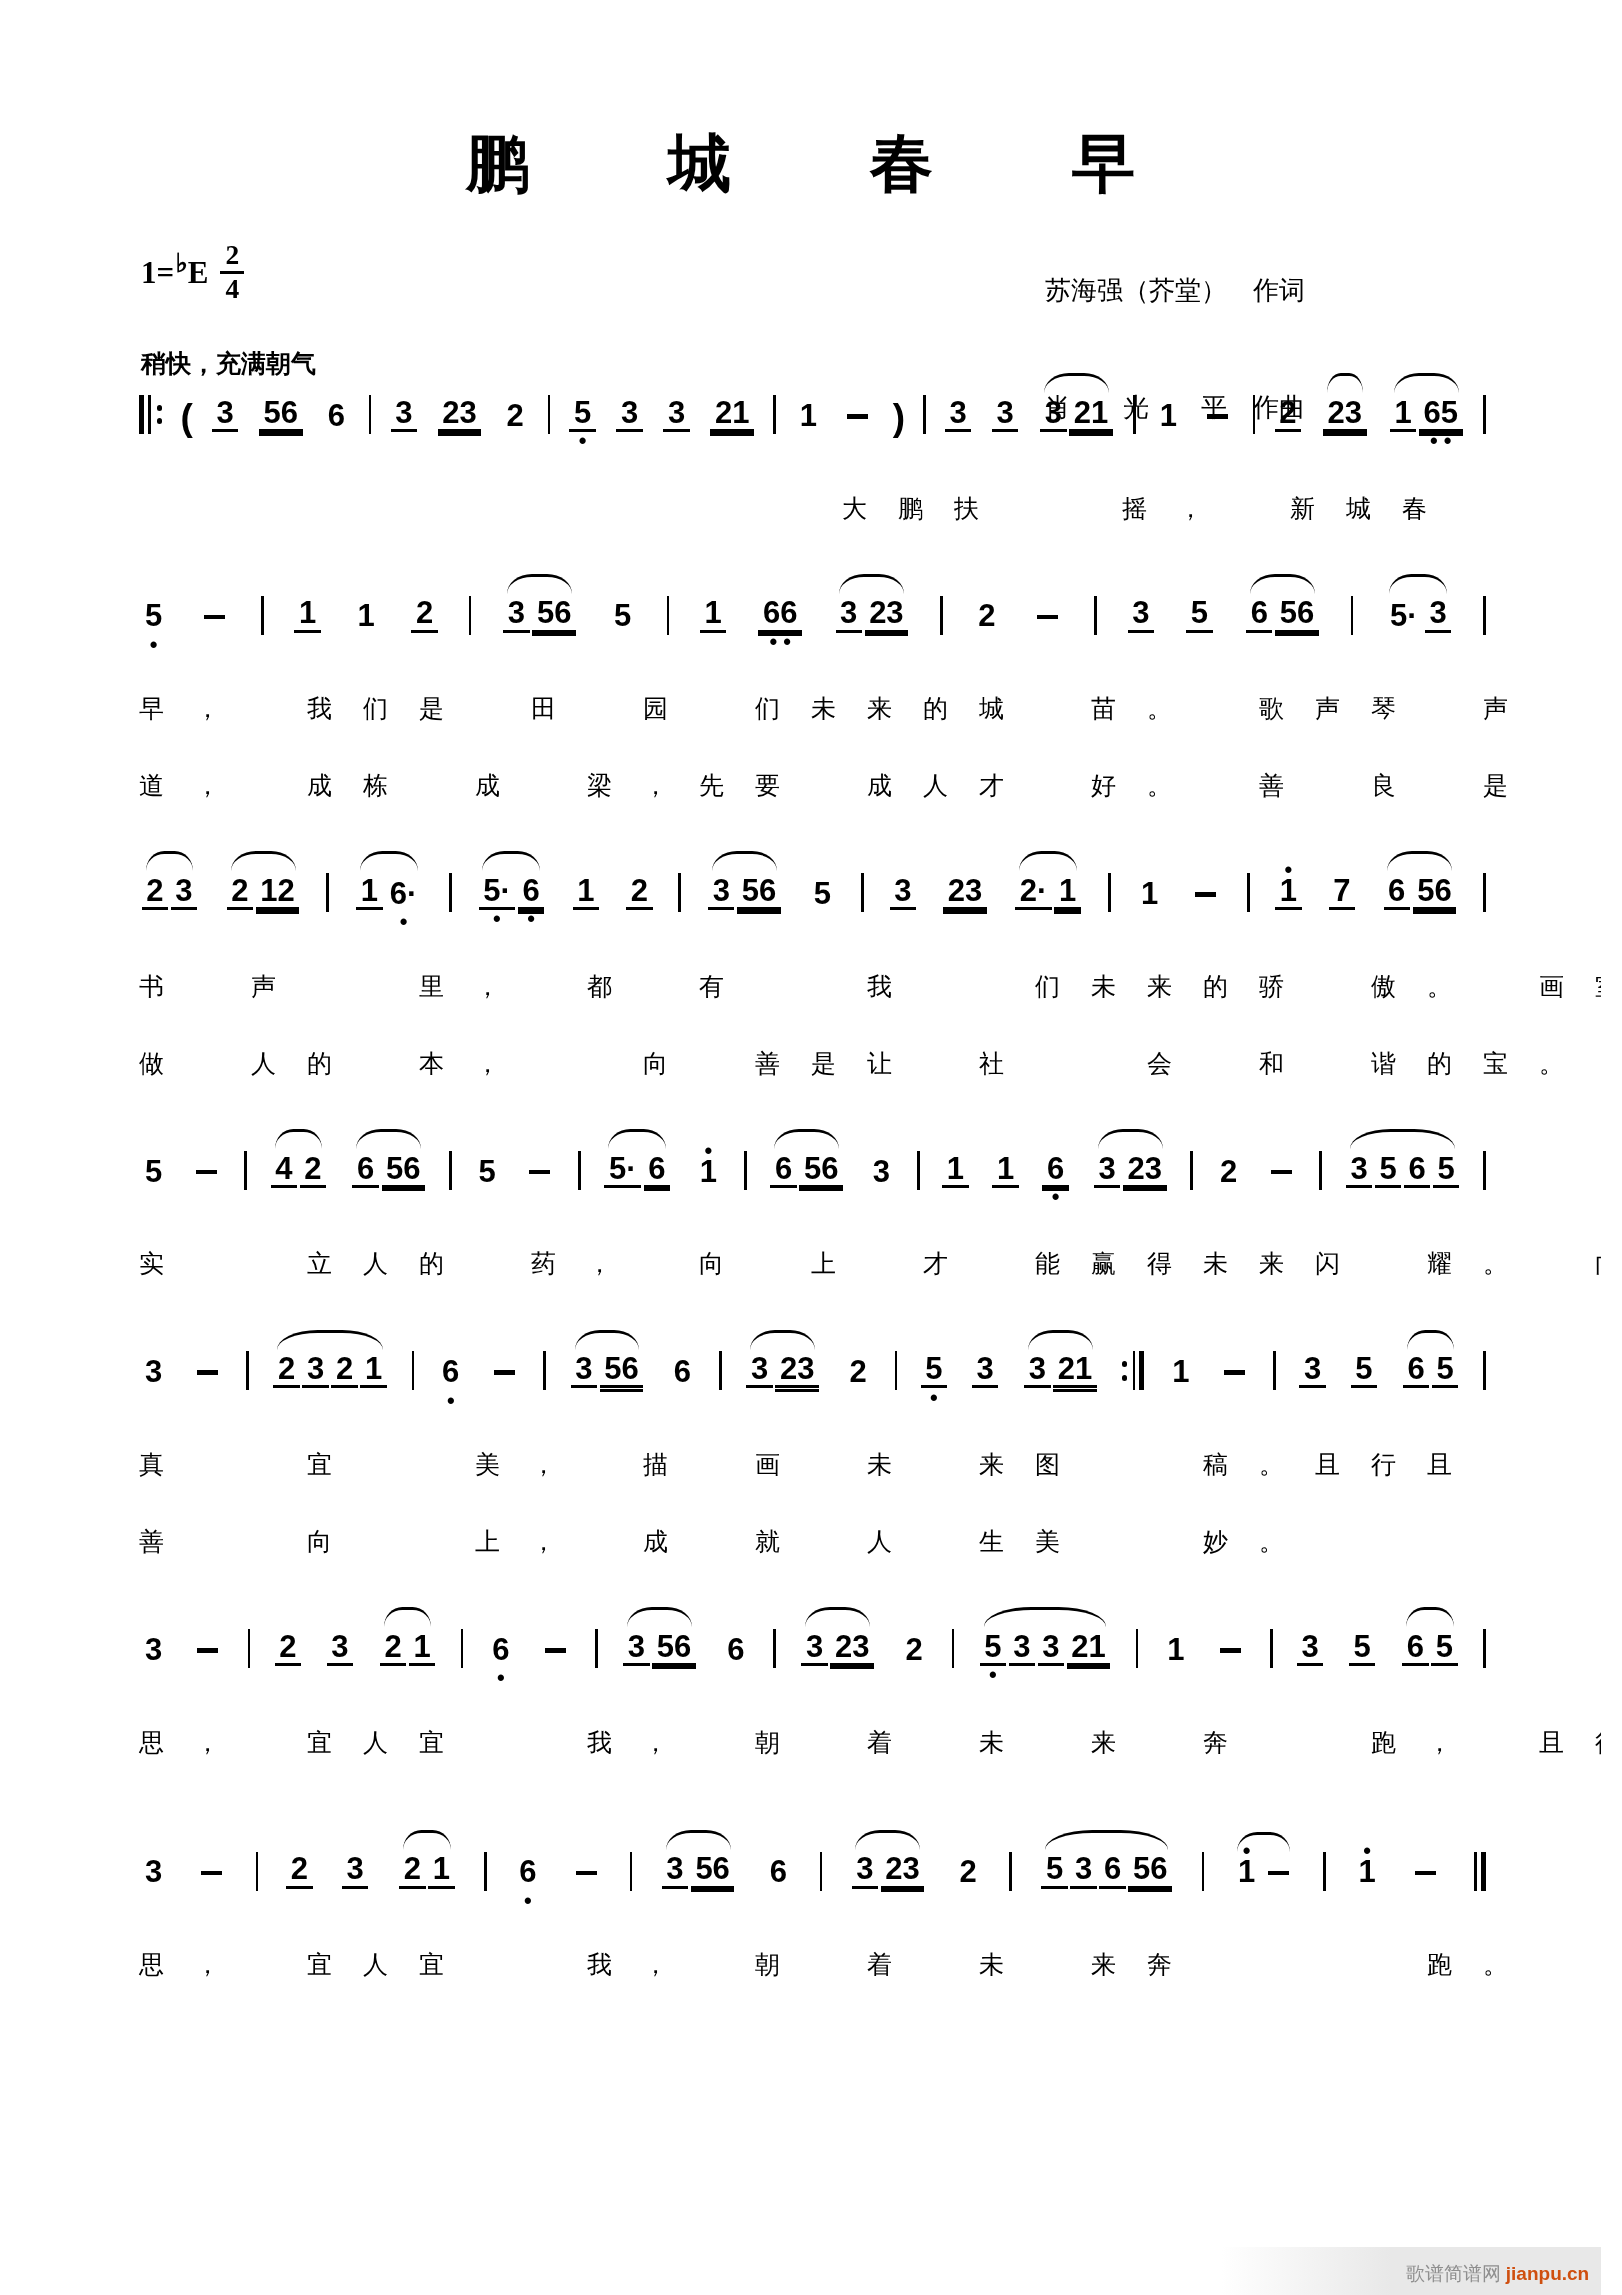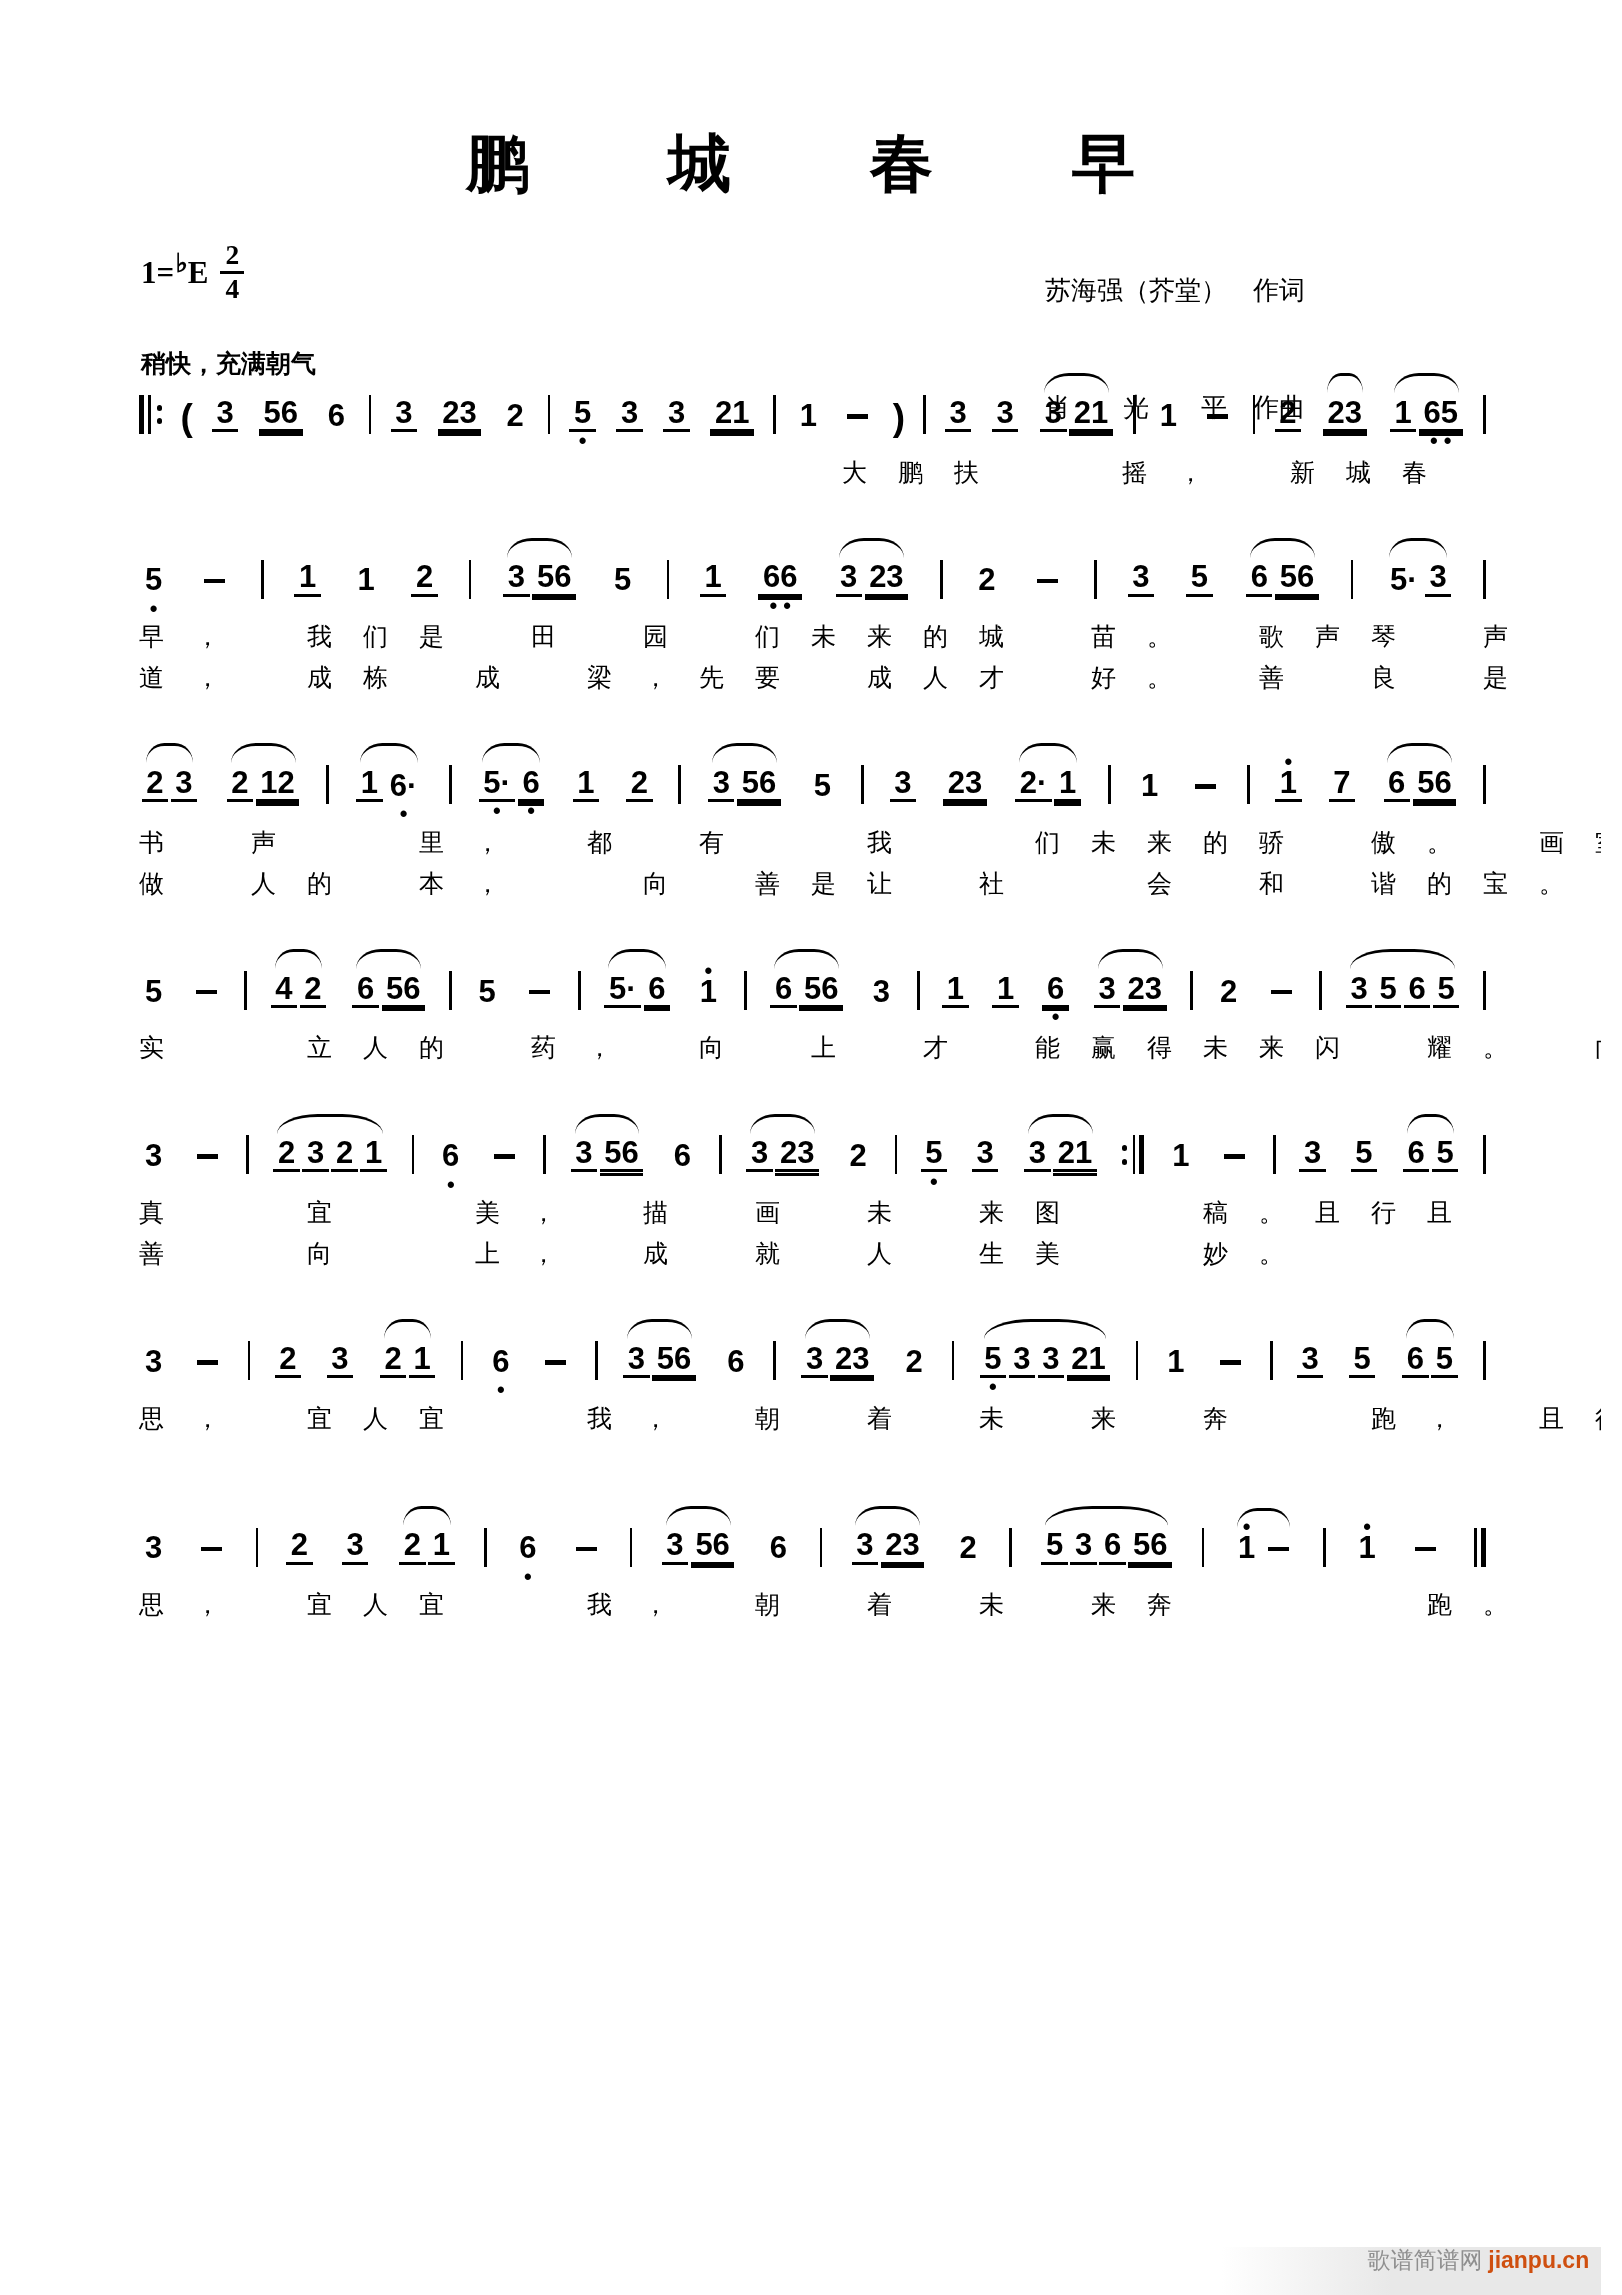--- a/index.html
+++ b/index.html
@@ -45,27 +45,27 @@
   .slur::before{content:"";position:absolute;top:-23.6px;left:6.5px;right:6.5px;height:17px;
                 border-top:3.9px solid #000;border-radius:50% 50% 0 0 / 130% 130% 0 0;}
   .rpt{display:inline-flex;align-items:center;height:39px;margin-bottom:-2px;}
   .rpt .bthick{width:5.2px;height:100%;background:#000;}
   .rpt .bthin{width:2.6px;height:100%;background:#000;margin:0 0 0 3.9px;}
   .rpt.end .bthin{margin:0 3.9px 0 5.2px;}
   .rpt .rdots{display:inline-flex;flex-direction:column;justify-content:center;gap:7.9px;margin-left:5.9px;height:100%;}
   .rpt.end .rdots{margin-left:0;}
   .rpt .rdots i{width:5.9px;height:5.9px;border-radius:50%;background:#000;}
   .lyr{font-family:Liberation Serif, serif;font-size:25px;letter-spacing:31px;
-       white-space:pre;height:41px;line-height:41px;overflow:visible;}
+       white-space:pre;height:41px;line-height:41px;overflow:visible;margin-top:36px;}
   .systems .sys:first-child .lyr{text-indent:703px;}
 
   
   .wmband{position:absolute;right:0;bottom:0;width:380px;height:48px;
           background:linear-gradient(to right,rgba(234,234,234,0),#e8e8e8 45%);}
-  .wm{position:absolute;right:11.8px;bottom:19px;font-size:23px;color:#8f8f8f;
+  .wm{position:absolute;right:11.8px;bottom:8px;font-size:19px;color:#8f8f8f;
       font-family:"Liberation Serif",serif;}
   .wm .site{color:#cf4f0f;font-family:"Liberation Sans",sans-serif;font-weight:700;}
 </style>
 </head>
 <body>
 
 <div class="page">
   <div class="title">鹏　城　春　早</div>
 
   <div class="credits">

